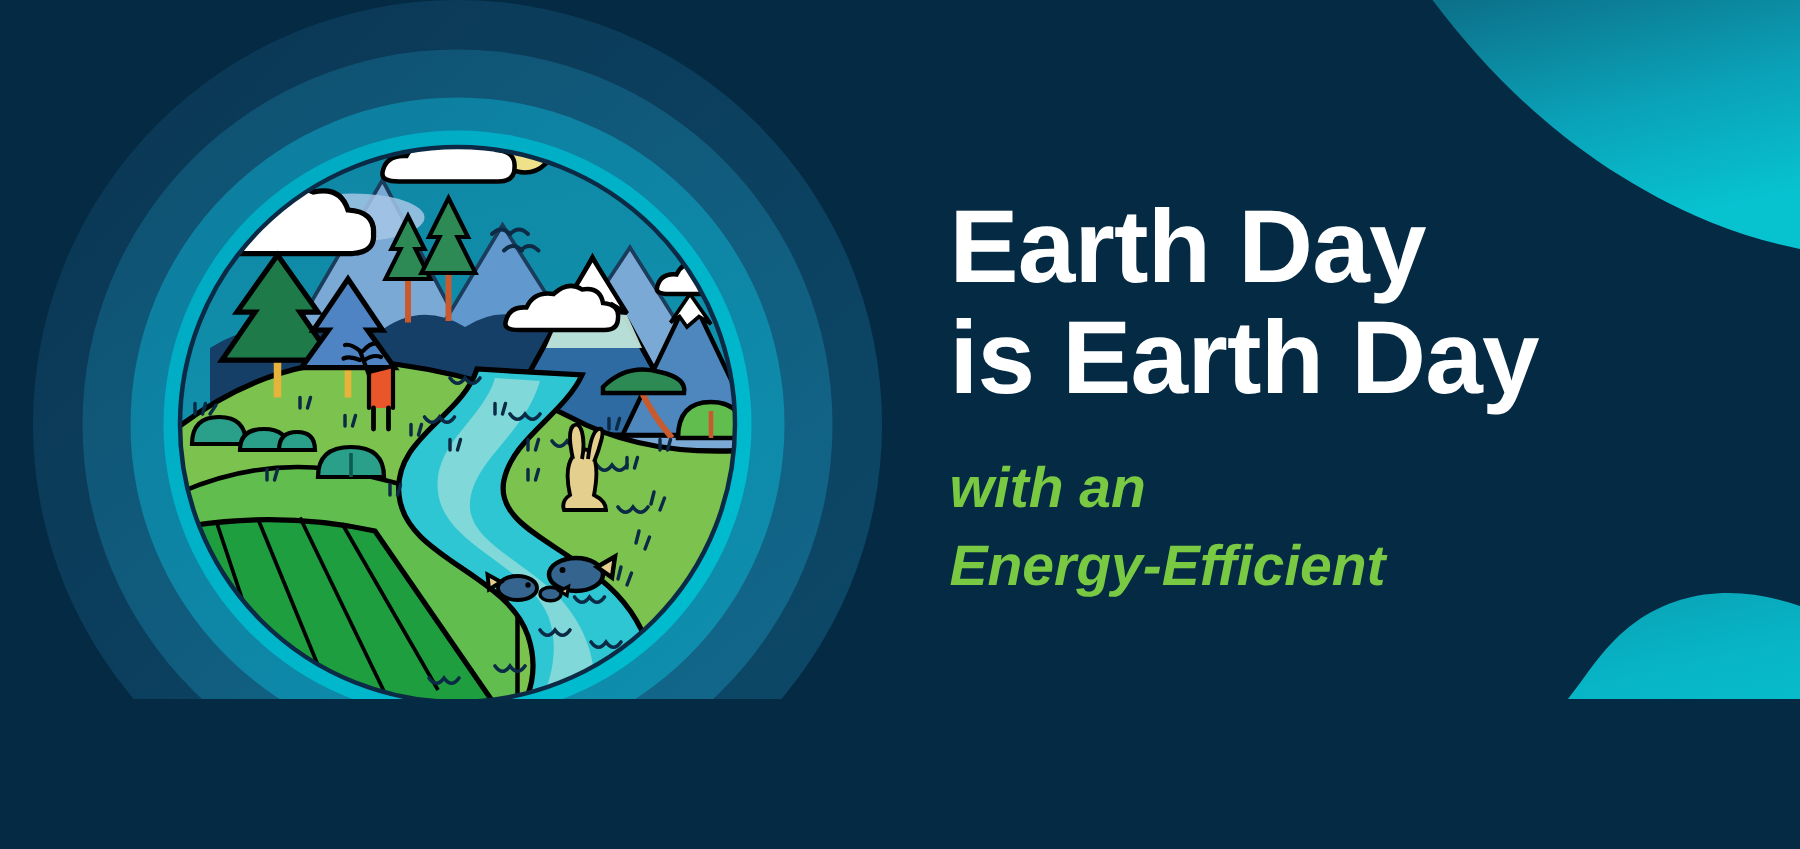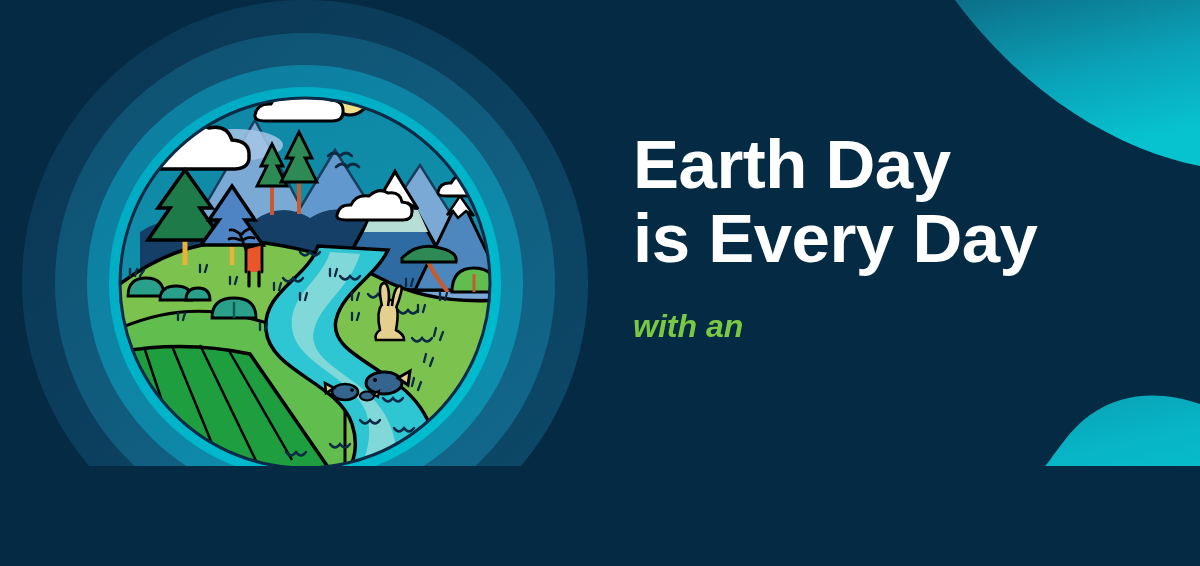--- a/index.html
+++ b/index.html
@@ -19,21 +19,21 @@
     line-height:74px;
     letter-spacing:-0.5px;
     margin:0;
     white-space:nowrap;
   }
   .sub-wrap{margin-top:24px;}
   .subline{
     color:#7ac943;
     font-style:italic;
     font-weight:bold;
-    font-size:32px;
+    font-size:38px;
     line-height:52px;
     letter-spacing:0px;
     margin:0;
     white-space:nowrap;
   }
 </style>
 </head>
 <body>
 
 <div id="banner">
@@ -266,19 +266,20 @@
         <path d="M 260 330 l 0 -7 M 265 330 l 2 -7"></path>
       </g>
 
     </g>
 
     <circle cx="305" cy="283" r="185" fill="none" stroke="#0b2a45" stroke-width="3"></circle>
   </svg>
 
   <div class="txt-block">
     <div class="headline">Earth Day</div>
-    <div class="headline">is Every Day</div>
+    <div class="headline">is Earth Day</div>
     <div class="sub-wrap">
       <div class="subline">with an</div>
+      <div class="subline">Energy-Efficient</div>
     </div>
   </div>
 
 </div>
 
 </body></html>

